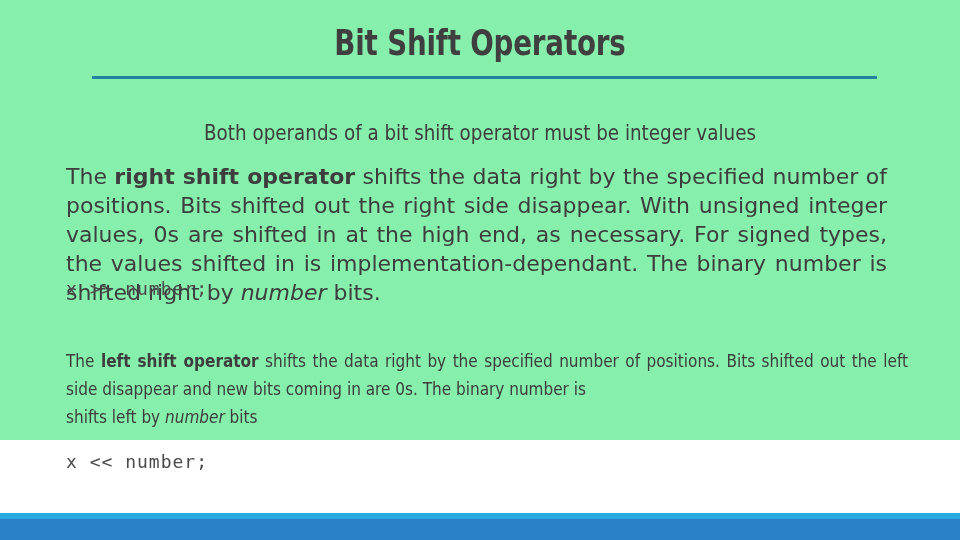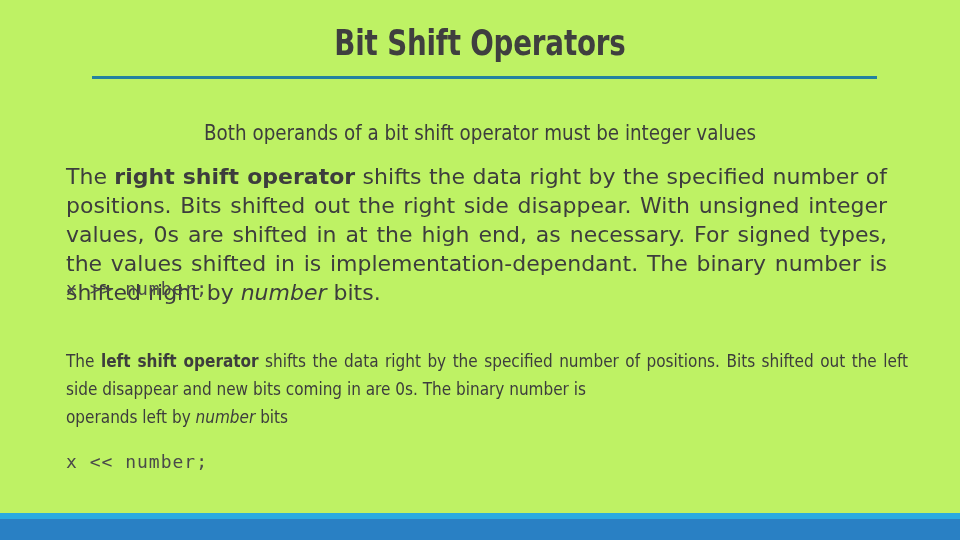--- a/index.html
+++ b/index.html
@@ -13,22 +13,22 @@
     font-family: "DejaVu Sans", sans-serif;
     overflow: hidden;
     position: relative;
   }
 
   
   .slide {
     position: absolute;
     inset: 0;
     width: 960px;
-    height: 540px;
-    background: #bef264;
+    height: 440px;
+    background: #86efac;
   }
 
   
   .slide-title {
     position: absolute;
     left: 0;
     top: 22px;
     width: 960px;
     text-align: center;
     font-family: "DejaVu Sans Condensed", "Liberation Sans Narrow", "Liberation Sans", sans-serif;
@@ -151,21 +151,21 @@
   <div class="subtitle">Both operands of a bit shift operator must be integer values</div>
 
   <div class="body-block para-one">
     <span>The </span><b class="emph">right shift operator</b><span> shifts the data right by the specified number of positions. Bits shifted out the  right side disappear. With unsigned integer values, 0s are shifted in at the high end, as necessary. For signed types, the values shifted in is implementation-dependant. The binary number is  shifted right by </span><i class="emph">number</i><span> bits.</span>
   </div>
 
   <div class="code-line code-one">x &gt;&gt; number;</div>
 
   <div class="body-block para-two">
     <div><span>The </span><b class="emph">left shift operator</b><span> shifts the data right by the specified number of positions. Bits shifted out the left side disappear and new bits coming in are 0s. The binary number is </span></div>
-    <div class="last-line"><span>operands left by </span><i class="emph">number</i><span> bits</span></div>
+    <div class="last-line"><span>shifts left by </span><i class="emph">number</i><span> bits</span></div>
   </div>
 
   <div class="code-line code-two">x &lt;&lt; number;</div>
 
   <div class="footer-strip"></div>
   <div class="footer-bar">
     
     
     
   </div>

